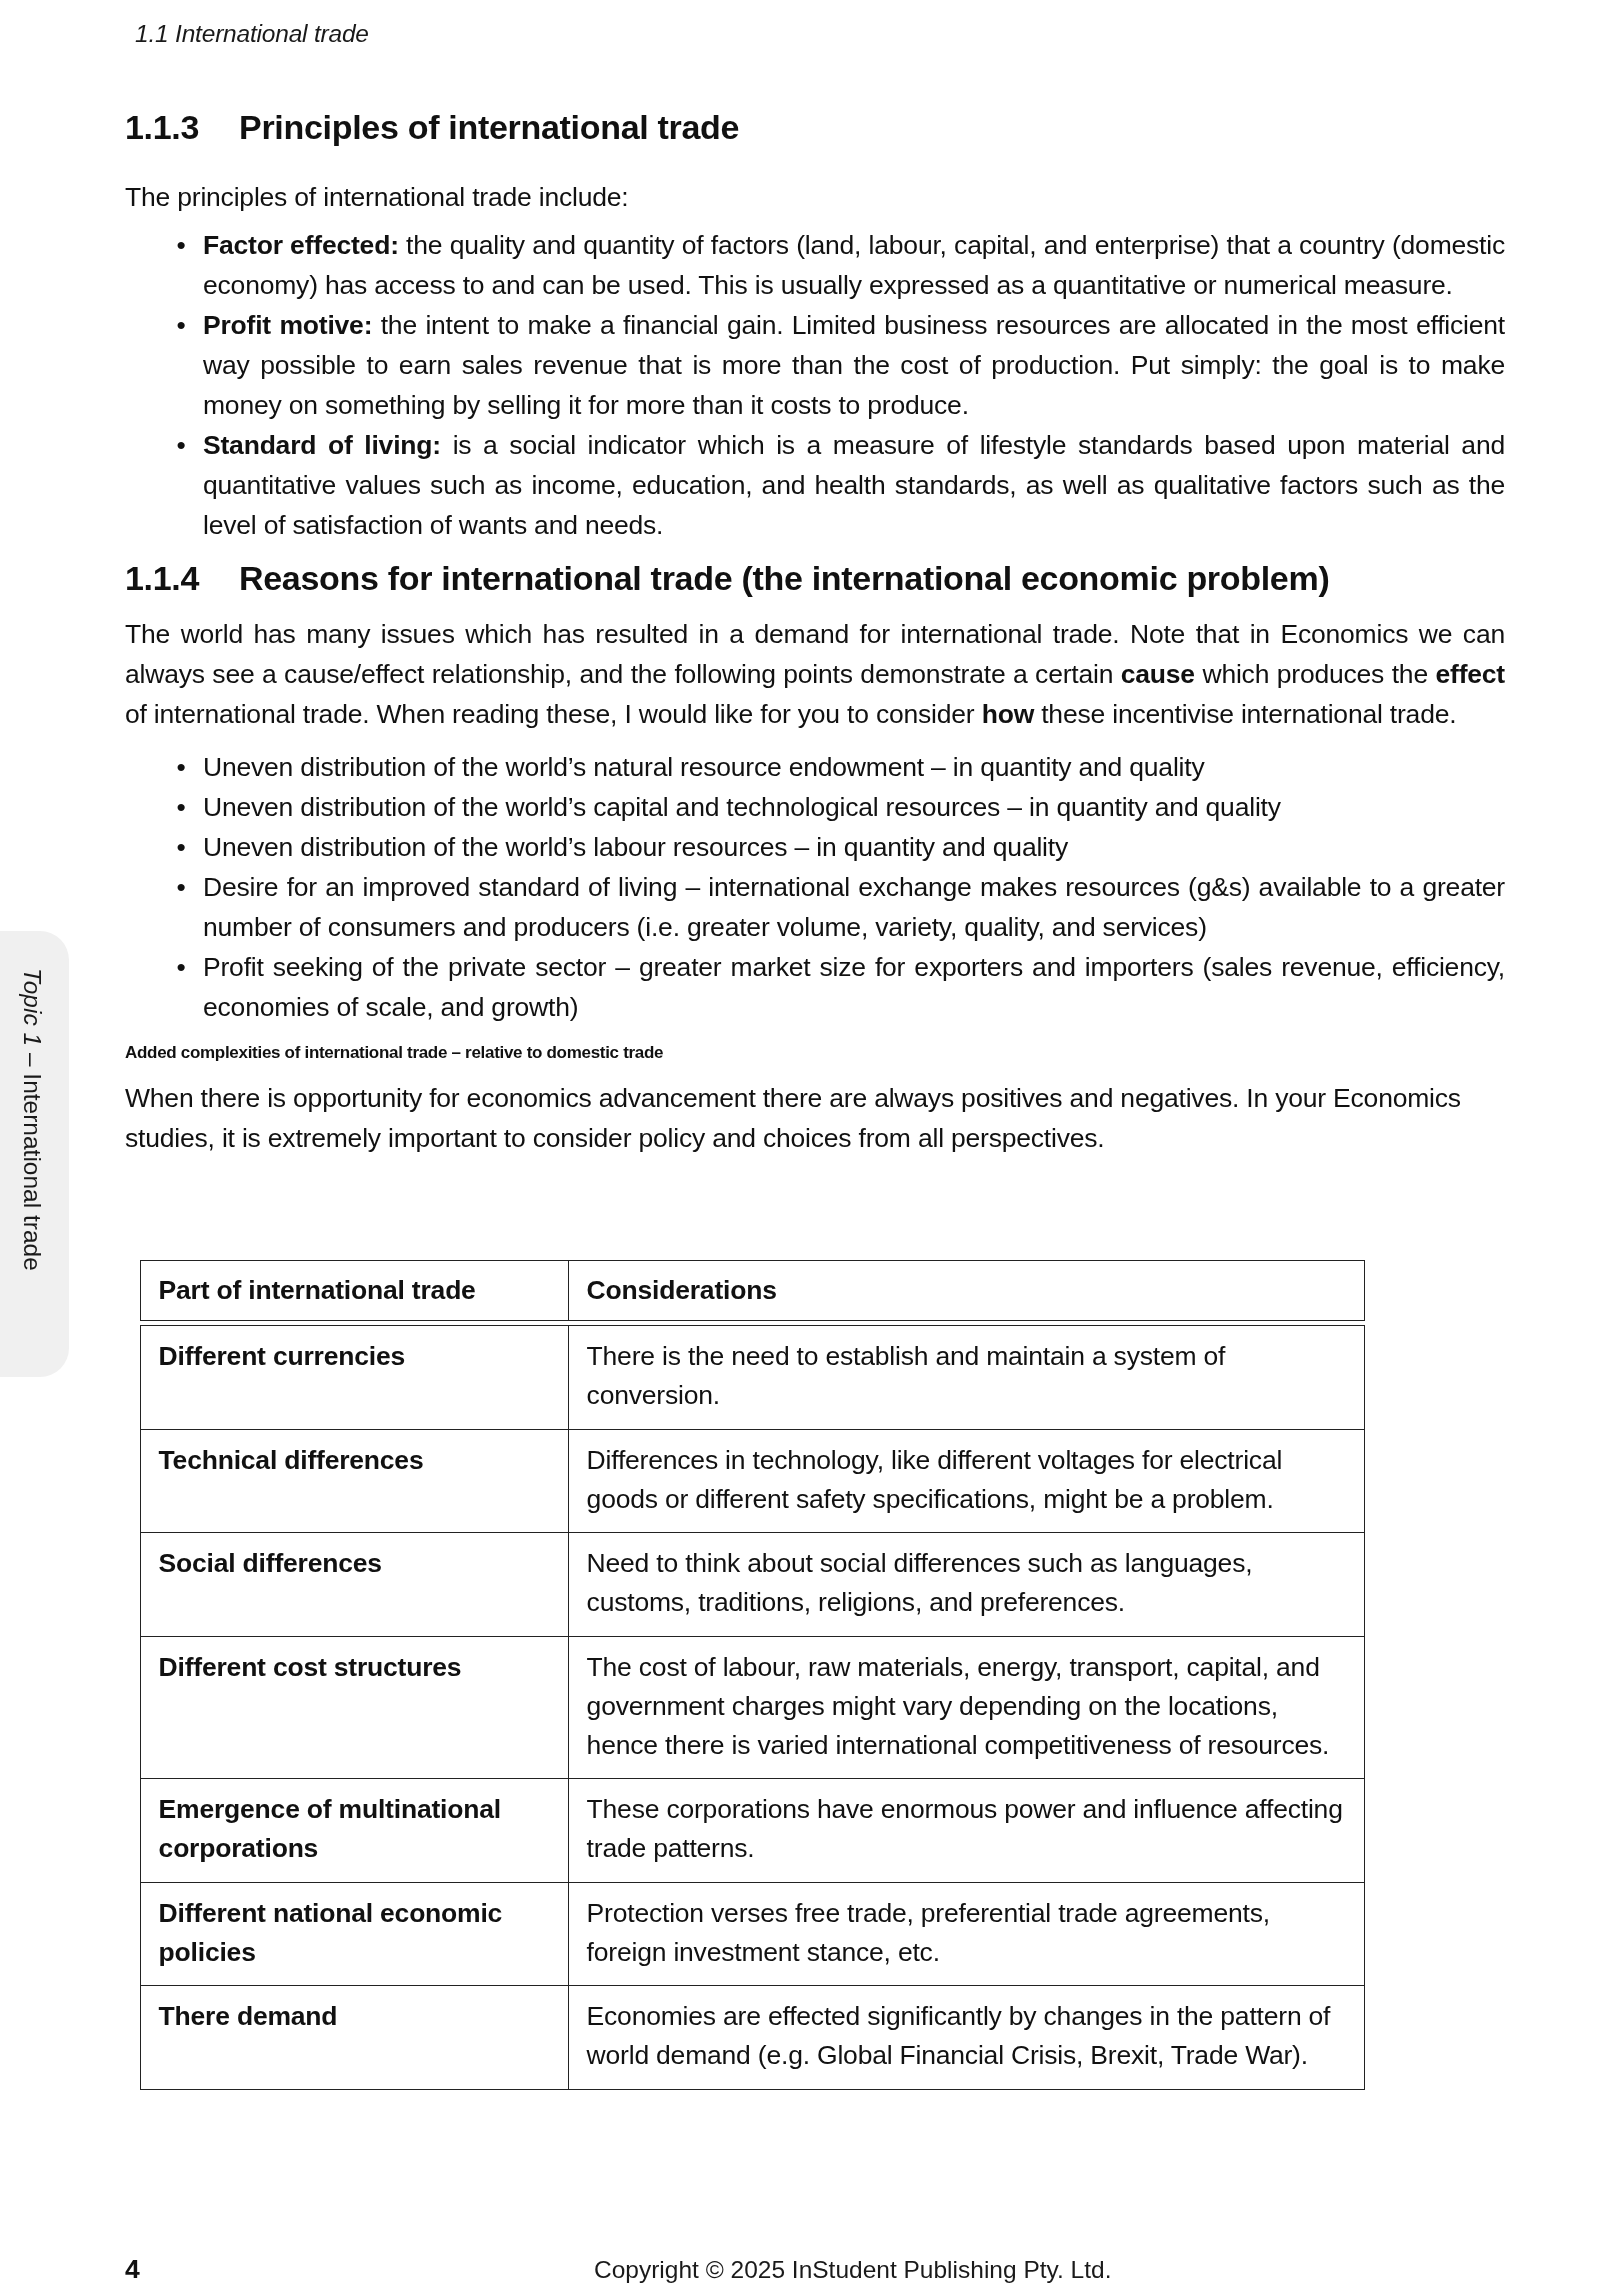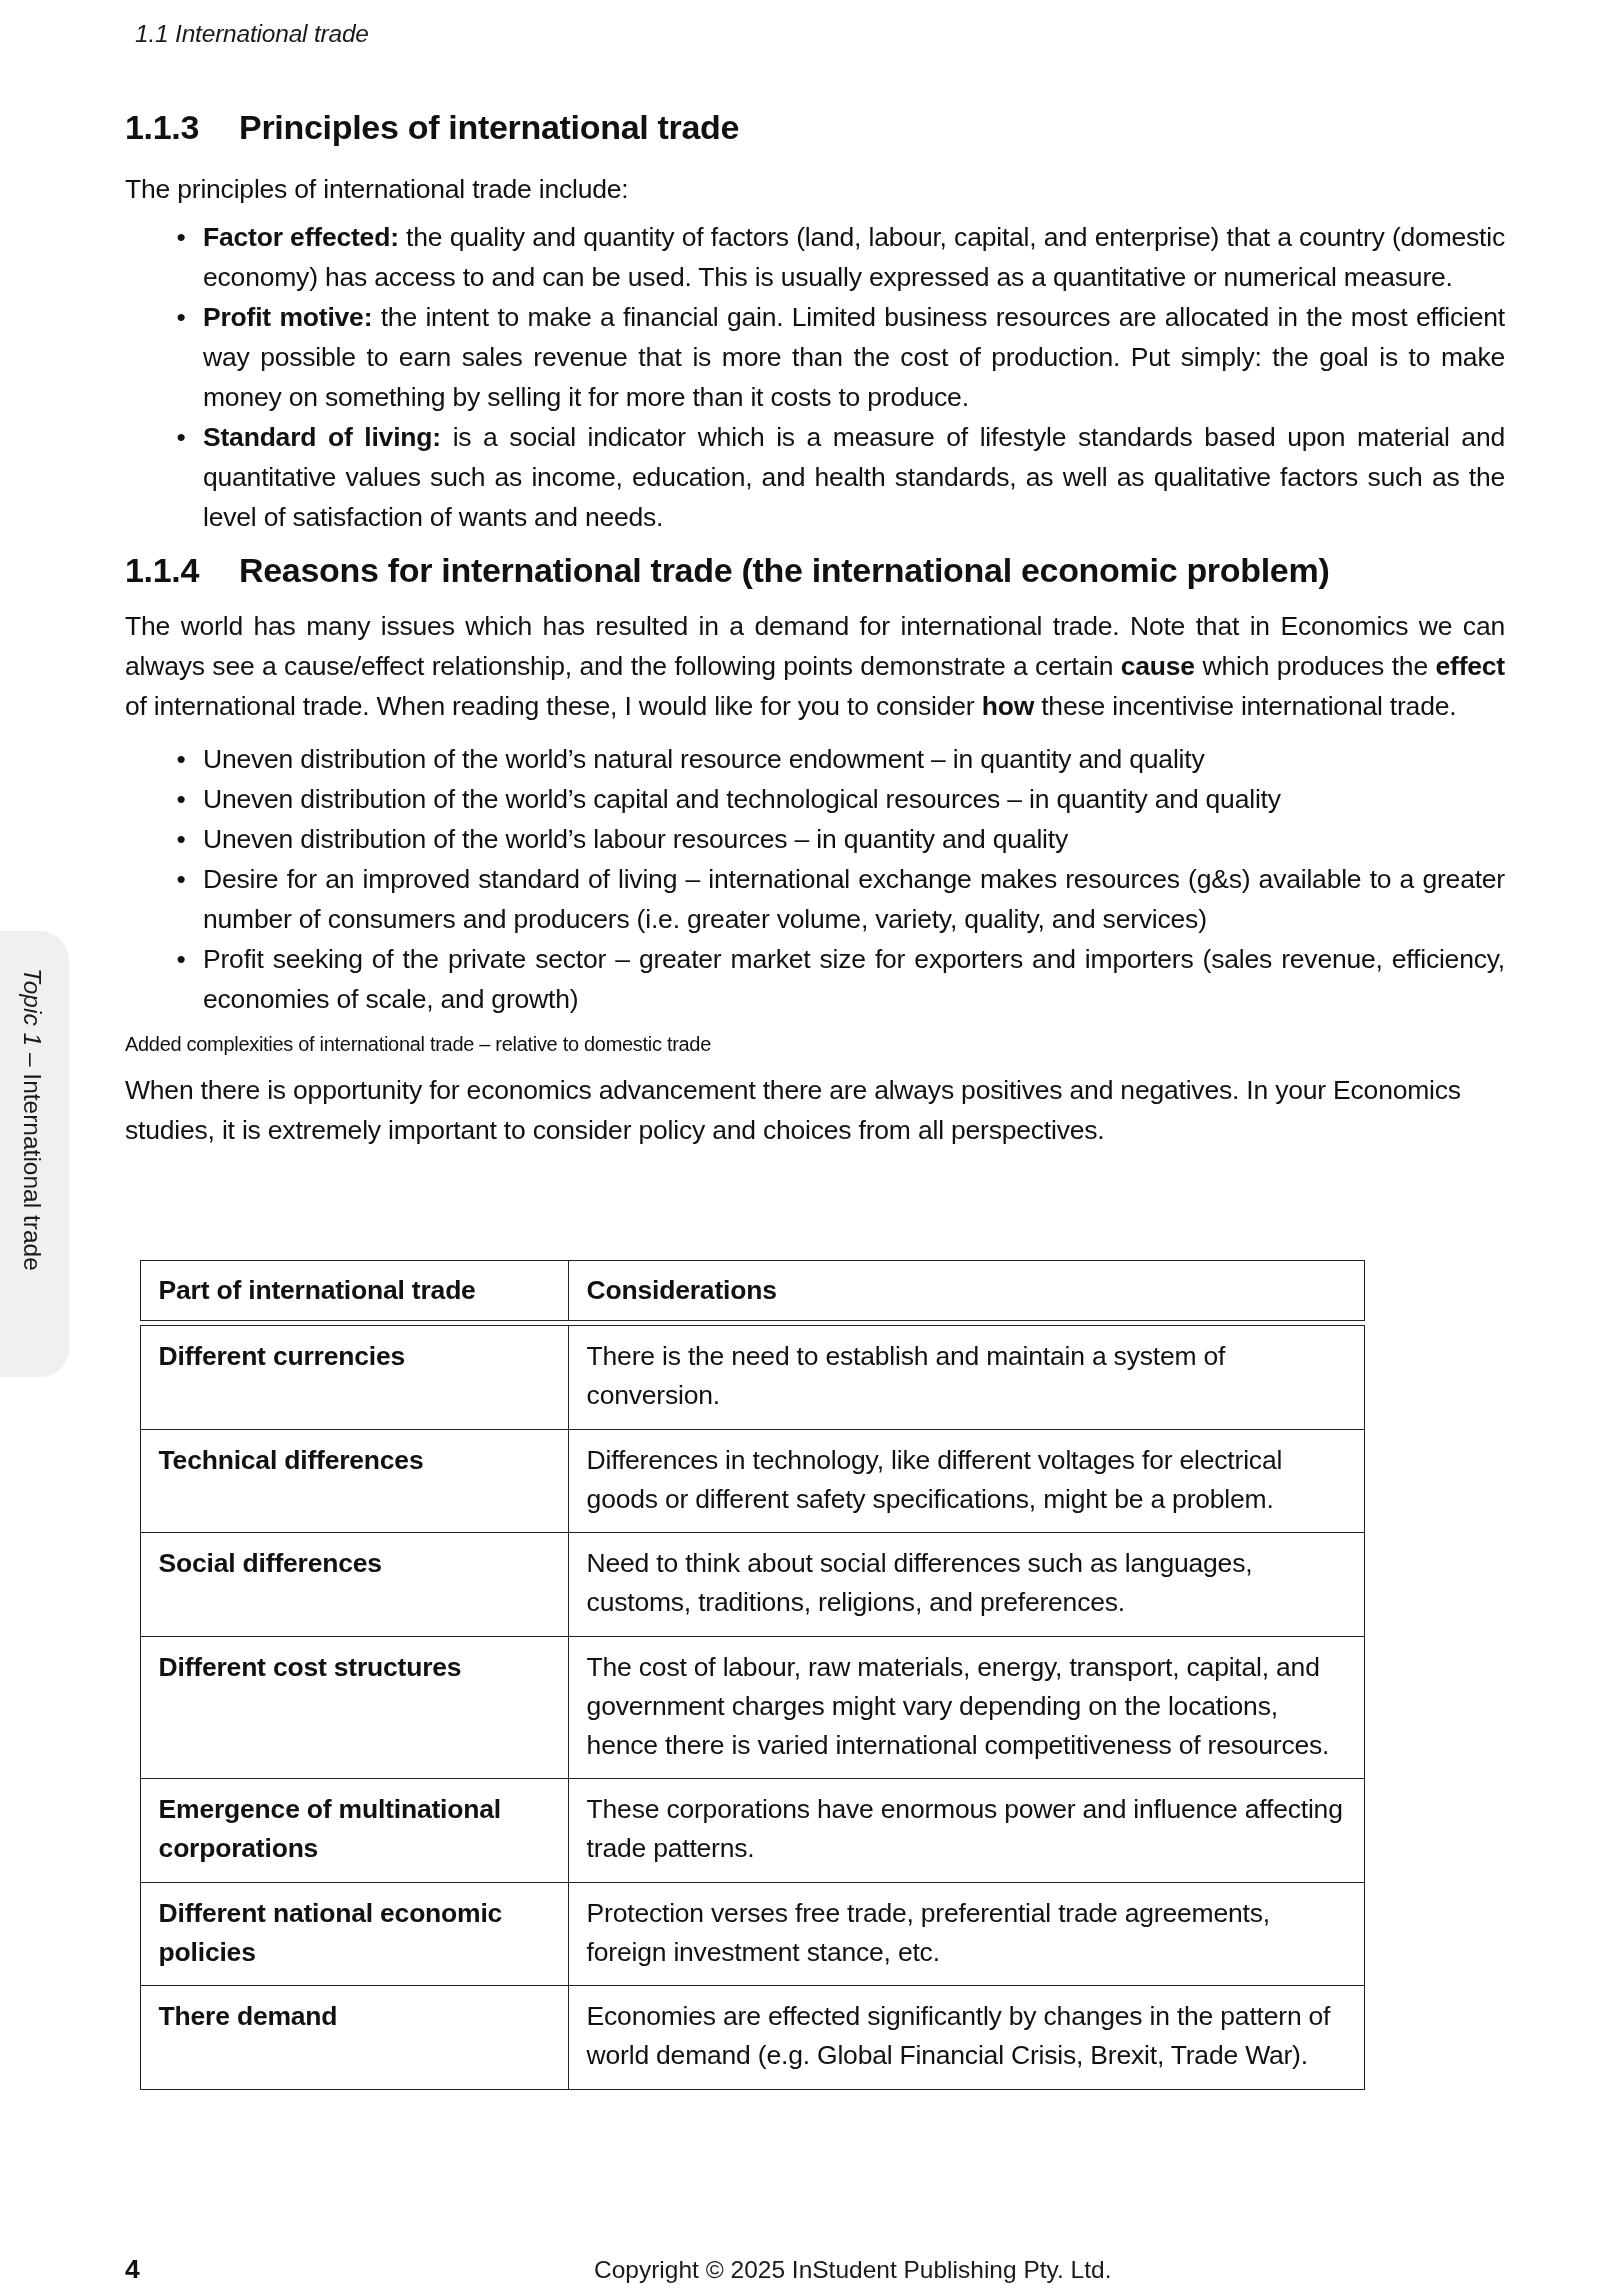--- a/index.html
+++ b/index.html
@@ -70,27 +70,27 @@
     }
     ul.bullets li {
       position: relative;
       text-align: justify;
     }
     ul.bullets li .dot {
       position: absolute;
       left: -26.5px;
       top: 0;
     }
-    .intro-p { margin-top: 12px; margin-bottom: 7.8px; }
+    .intro-p { margin-top: 20px; margin-bottom: 7.8px; }
     .sec-1-1-4 { margin-top: 3.9px; }
     .reasons-p { margin-top: 5.9px; margin-bottom: 13.7px; }
     .reasons-list { margin-bottom: 5.9px !important; }
     .sub-heading {
-      font-size: 20px;
-      font-weight: normal;
+      font-size: 17px;
+      font-weight: bold;
       line-height: 39px;
       letter-spacing: -0.3px;
     }
     .complexities-p { margin-top: 5.9px; }
 
     .table-wrap {
       position: absolute;
       left: 140px;
       top: 1260px;
       width: 1225px;

